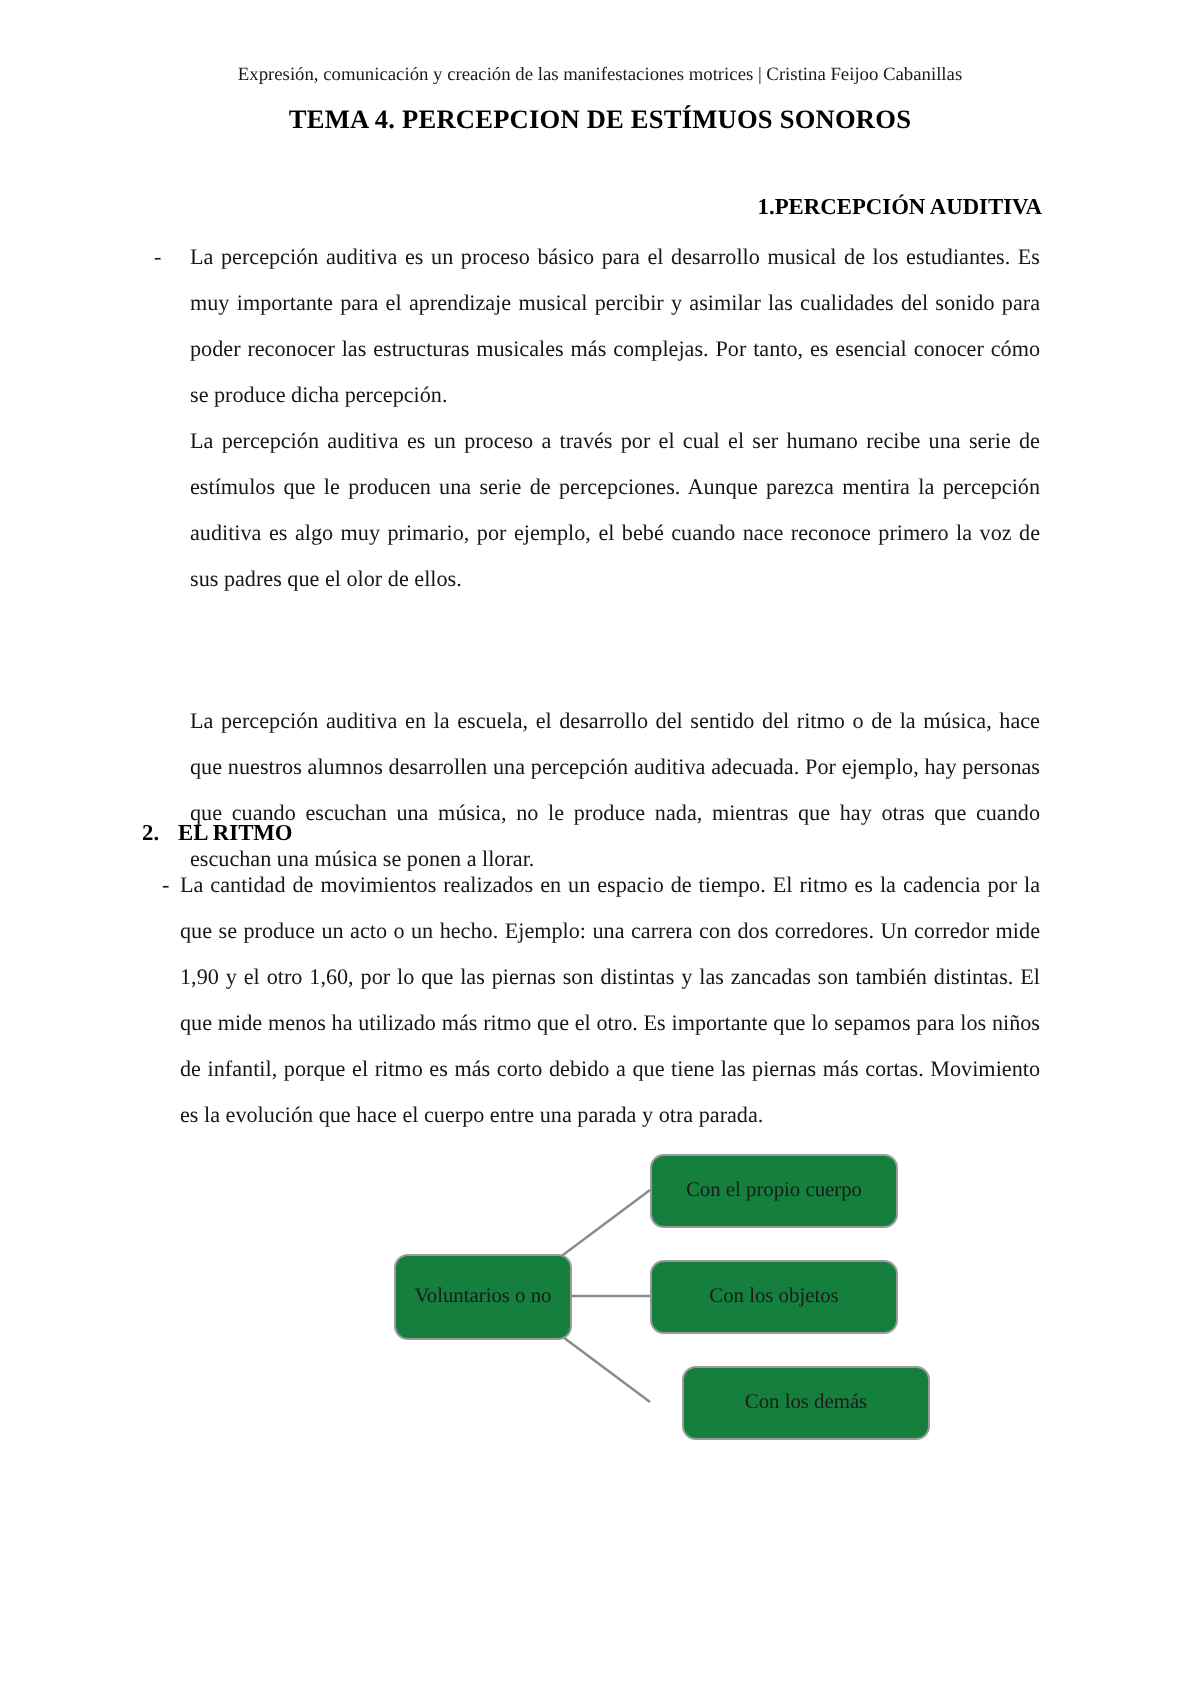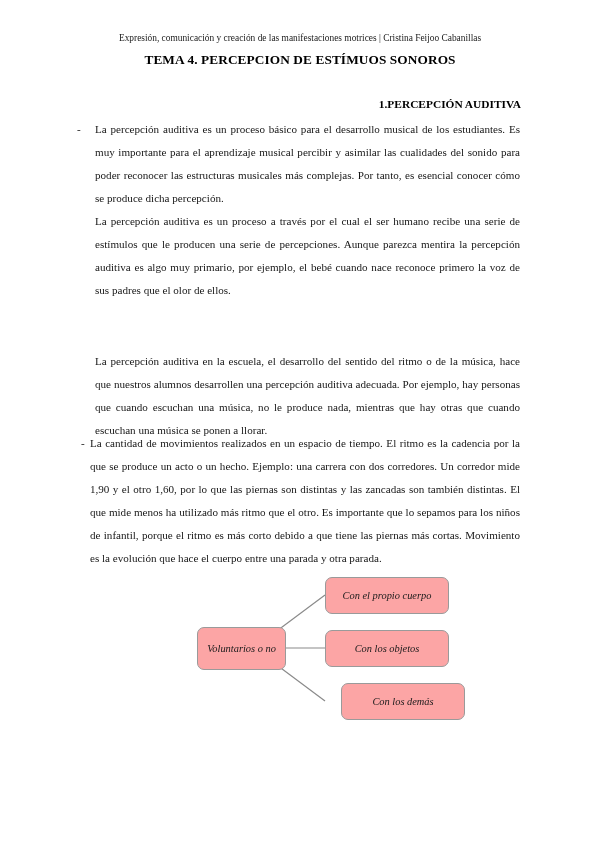--- a/index.html
+++ b/index.html
@@ -105,28 +105,27 @@
   }
   .dia-svg {
     position: absolute;
     left: 0;
     top: 0;
   }
   .node {
     position: absolute;
     border: 1px solid #9a9a9a;
     border-radius: 7px;
-    background: #fca5a5;
+    background: #15803d;
     display: flex;
     align-items: center;
     justify-content: center;
     font-size: 10.4px;
     color: #1a1a1a;
     box-sizing: border-box;
-    font-style: italic;
   }
   #node-root {
     left: 15px;
     top: 62px;
     width: 89px;
     height: 43px;
     margin-left: 32px;
   }
   #node-a {
     left: 175px;
@@ -167,20 +166,23 @@
 
   <div class="section-head" style="top:98px;text-align:right;">
     <span class="num">1.</span><span>PERCEPCIÓN AUDITIVA</span>
   </div>
 
   <div id="s1-p1-dash">-</div>
   <div class="block" id="s1-p2">La percepción auditiva es un proceso a través por el cual el ser humano recibe una serie de estímulos que le producen una serie de percepciones. Aunque parezca mentira la percepción auditiva es algo muy primario, por ejemplo, el bebé cuando nace reconoce primero la voz de sus padres que el olor de ellos.</div>
   <div class="block" id="s1-p1">La percepción auditiva es un proceso básico para el desarrollo musical de los estudiantes. Es muy importante para el aprendizaje musical percibir y asimilar las cualidades del sonido para poder reconocer las estructuras musicales más complejas. Por tanto, es esencial conocer cómo se produce dicha percepción.</div>
   <div class="block" id="s1-p3">La percepción auditiva en la escuela, el desarrollo del sentido del ritmo o de la música, hace que nuestros alumnos desarrollen una percepción auditiva adecuada. Por ejemplo, hay personas que cuando escuchan una música, no le produce nada, mientras que hay otras que cuando escuchan una música se ponen a llorar.</div>
 
+  <div class="section-head" style="top:411px;">
+    <span class="num">2.</span><span>EL RITMO</span>
+  </div>
 
   <div id="s2-p1-dash">-</div>
   <div class="block" id="s2-p1">La cantidad de movimientos realizados en un espacio de tiempo. El ritmo es la cadencia por la que se produce un acto o un hecho. Ejemplo: una carrera con dos corredores. Un corredor mide 1,90 y el otro 1,60, por lo que las piernas son distintas y las zancadas son también distintas. El que mide menos ha utilizado más ritmo que el otro. Es importante que lo sepamos para los niños de infantil, porque el ritmo es más corto debido a que tiene las piernas más cortas. Movimiento es la evolución que hace el cuerpo entre una parada y otra parada.</div>
 
   <div class="diagram">
     <svg class="dia-svg" width="320" height="170">
       <line x1="104" y1="83" x2="175" y2="30" stroke="#8a8a8a" stroke-width="1.2"></line>
       <line x1="104" y1="83" x2="175" y2="83" stroke="#8a8a8a" stroke-width="1.2"></line>
       <line x1="104" y1="83" x2="175" y2="136" stroke="#8a8a8a" stroke-width="1.2"></line>
     </svg>

